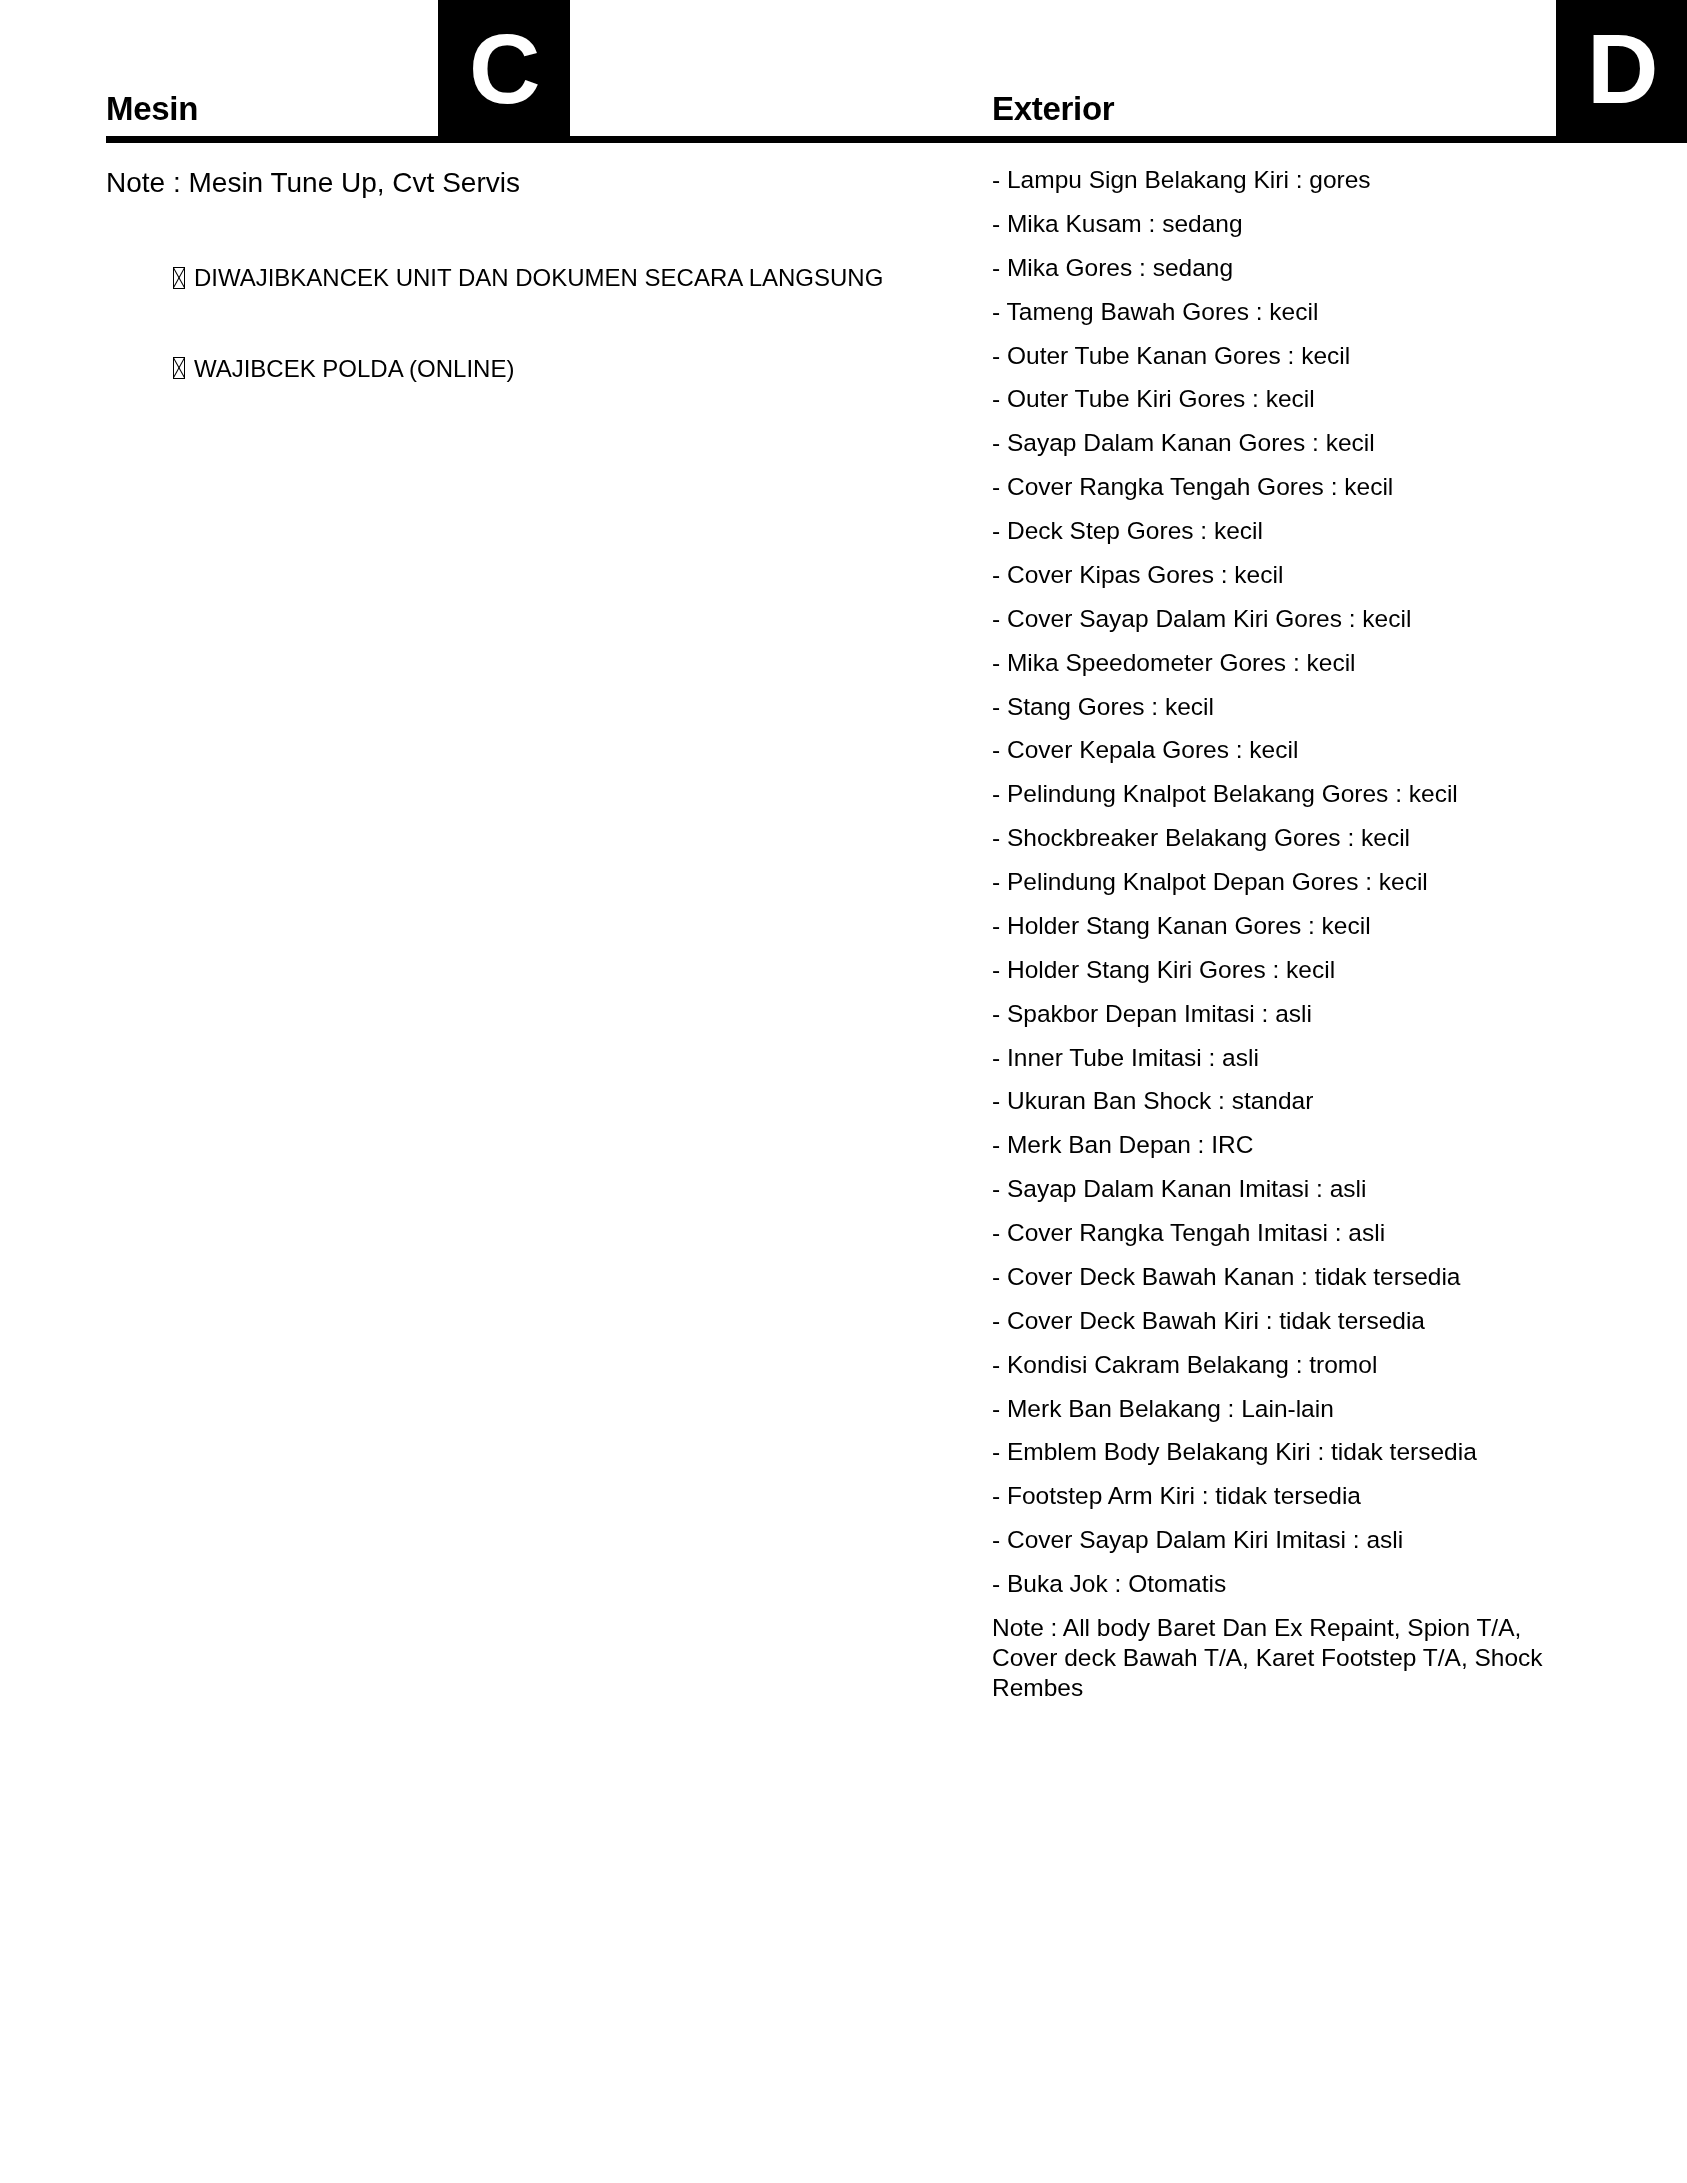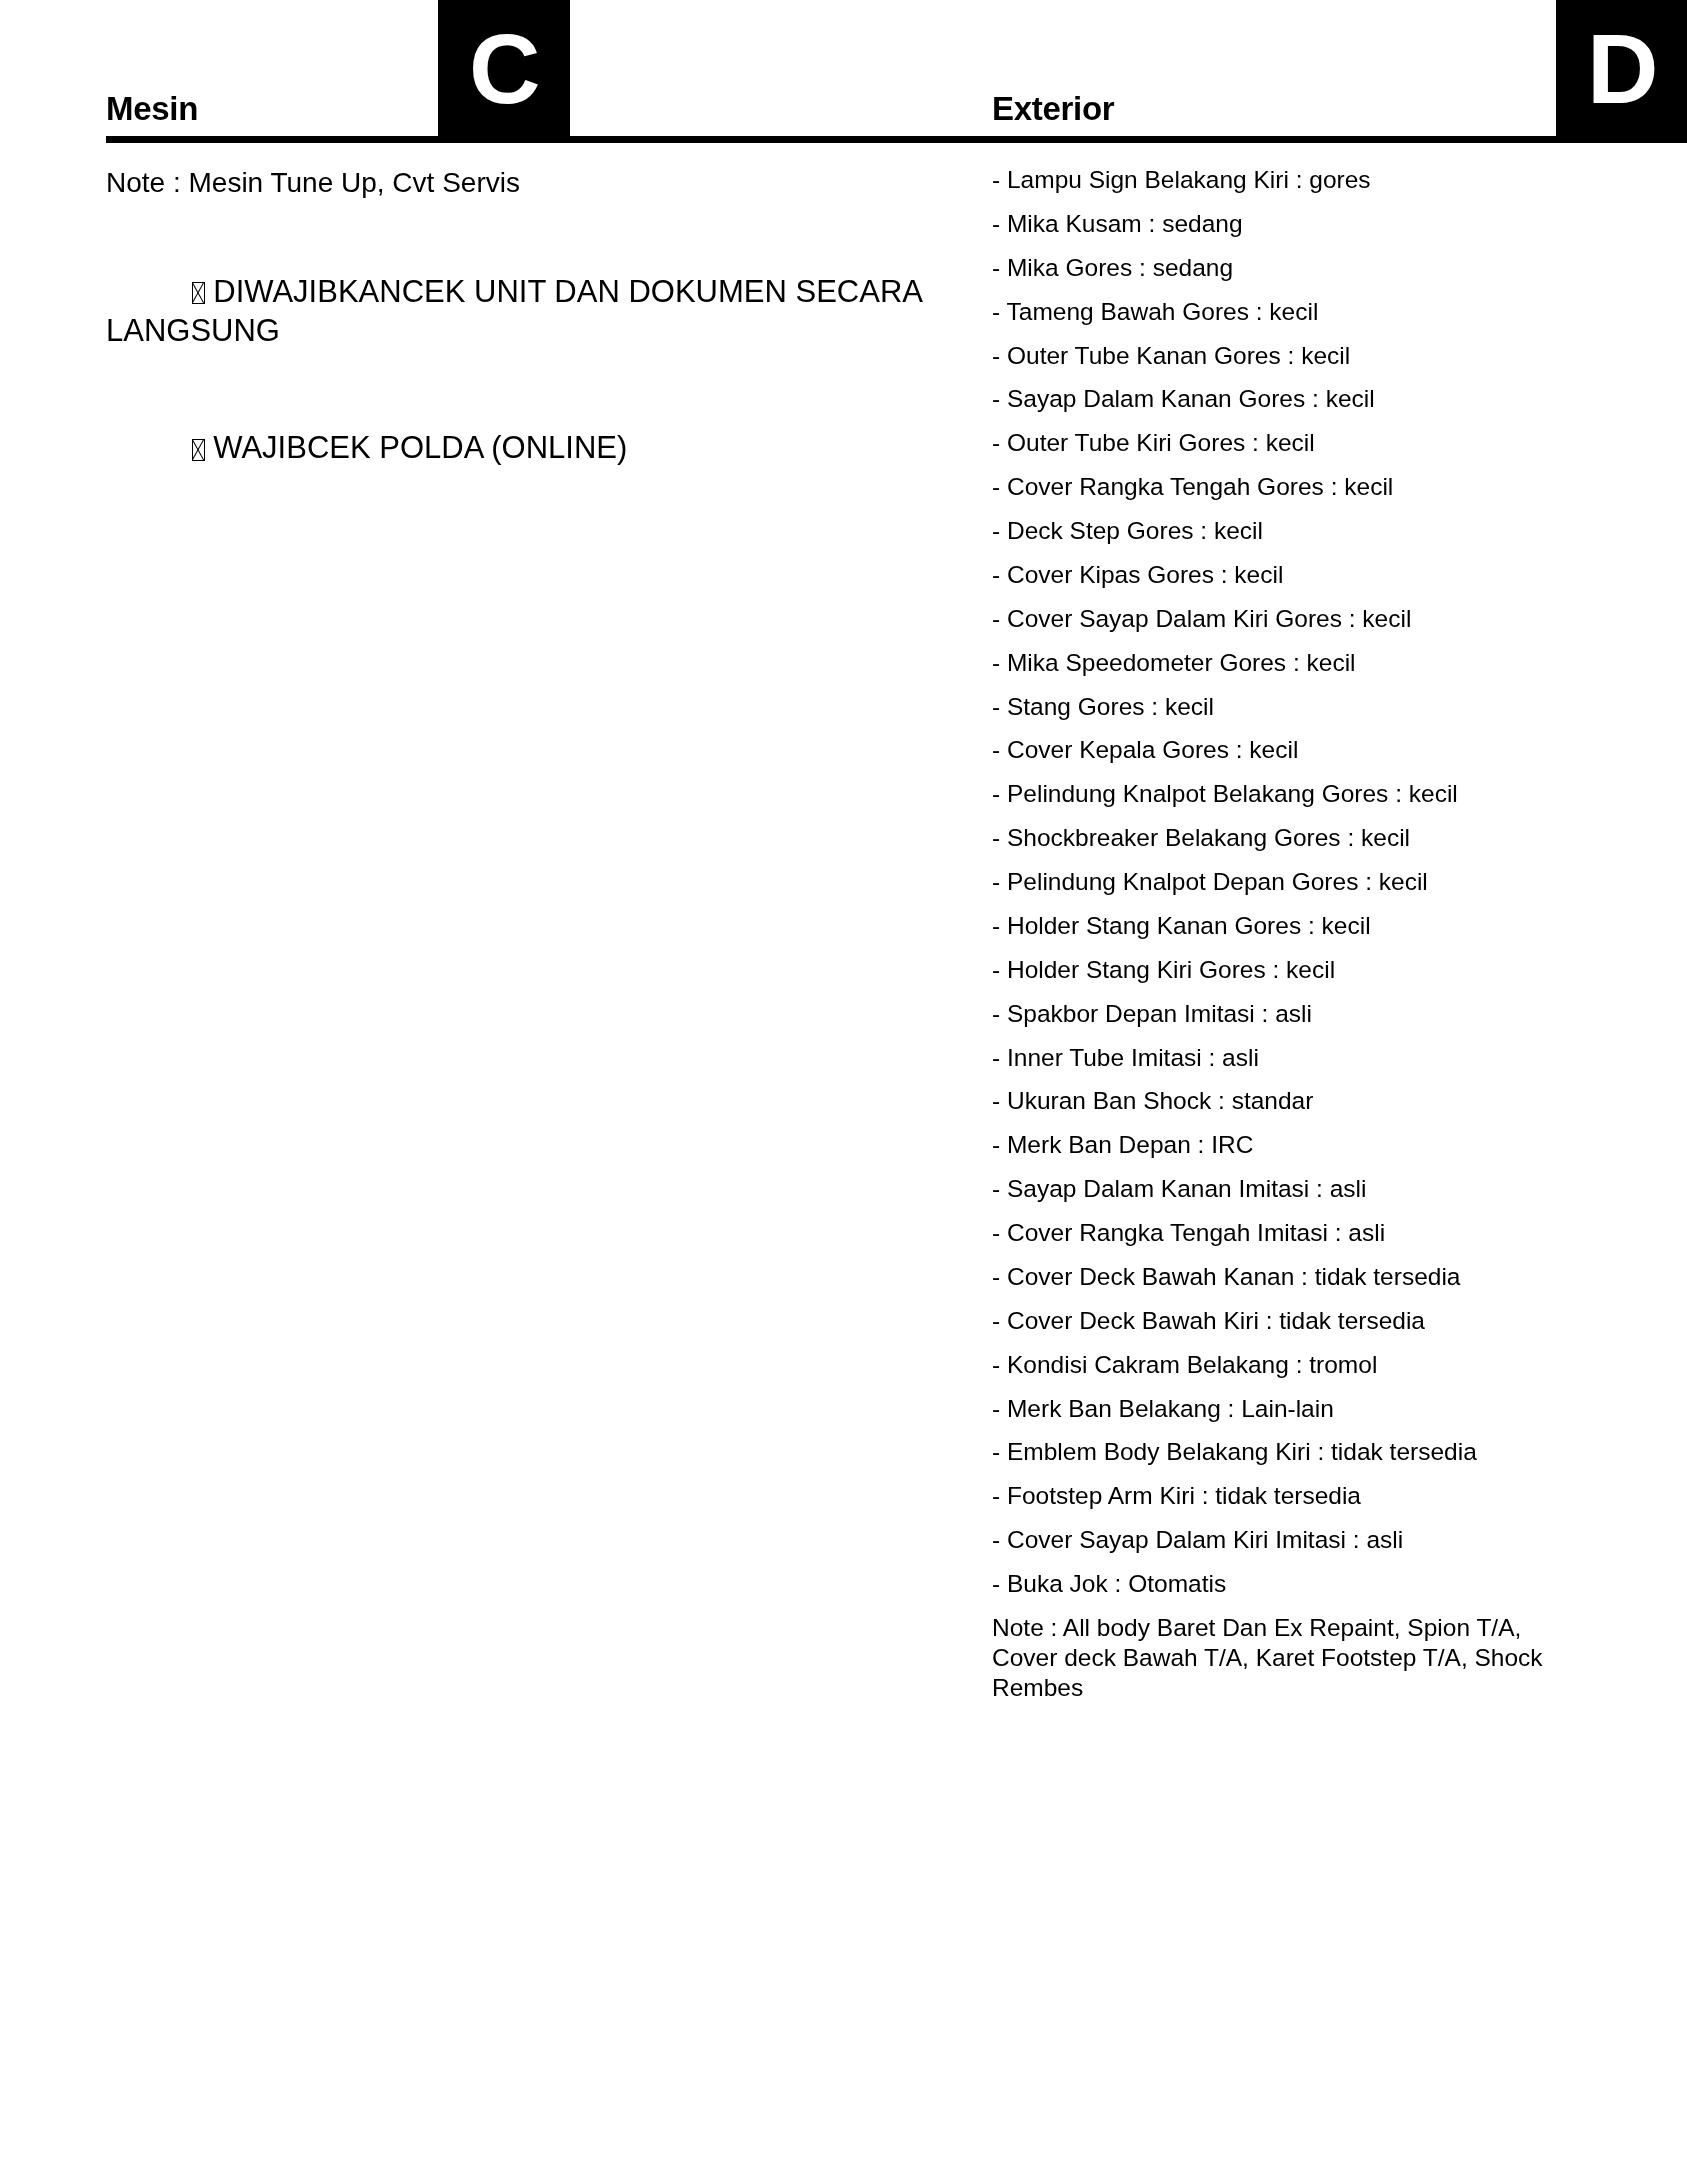--- a/index.html
+++ b/index.html
@@ -92,21 +92,21 @@
     line-height: 1.28;
     margin: 0 0 0 0;
     white-space: pre-wrap;
   }
 
   .spacer-line {
     height: 32px;
   }
 
   .bullet-para {
-    font-size: 31px;
+    font-size: 24px;
     line-height: 1.26;
     margin: 0;
     white-space: pre-wrap;
   }
 
   .tofu {
     display: inline-block;
     width: 12.6px;
     height: 22px;
     border: 1.3px solid #000;
@@ -194,22 +194,22 @@
         <div class="section-rule"></div>
       </div>
 
       <div class="body-block">
         <ul class="item-list" id="exterior-items">
             <li>- Lampu Sign Belakang Kiri : gores</li>
             <li>- Mika Kusam : sedang</li>
             <li>- Mika Gores : sedang</li>
             <li>- Tameng Bawah Gores : kecil</li>
             <li>- Outer Tube Kanan Gores : kecil</li>
+            <li>- Outer Tube Kiri Gores : kecil</li>
             <li>- Sayap Dalam Kanan Gores : kecil</li>
-            <li>- Outer Tube Kiri Gores : kecil</li>
             <li>- Cover Rangka Tengah Gores : kecil</li>
             <li>- Deck Step Gores : kecil</li>
             <li>- Cover Kipas Gores : kecil</li>
             <li>- Cover Sayap Dalam Kiri Gores : kecil</li>
             <li>- Mika Speedometer Gores : kecil</li>
             <li>- Stang Gores : kecil</li>
             <li>- Cover Kepala Gores : kecil</li>
             <li>- Pelindung Knalpot Belakang Gores : kecil</li>
             <li>- Shockbreaker Belakang Gores : kecil</li>
             <li>- Pelindung Knalpot Depan Gores : kecil</li>

